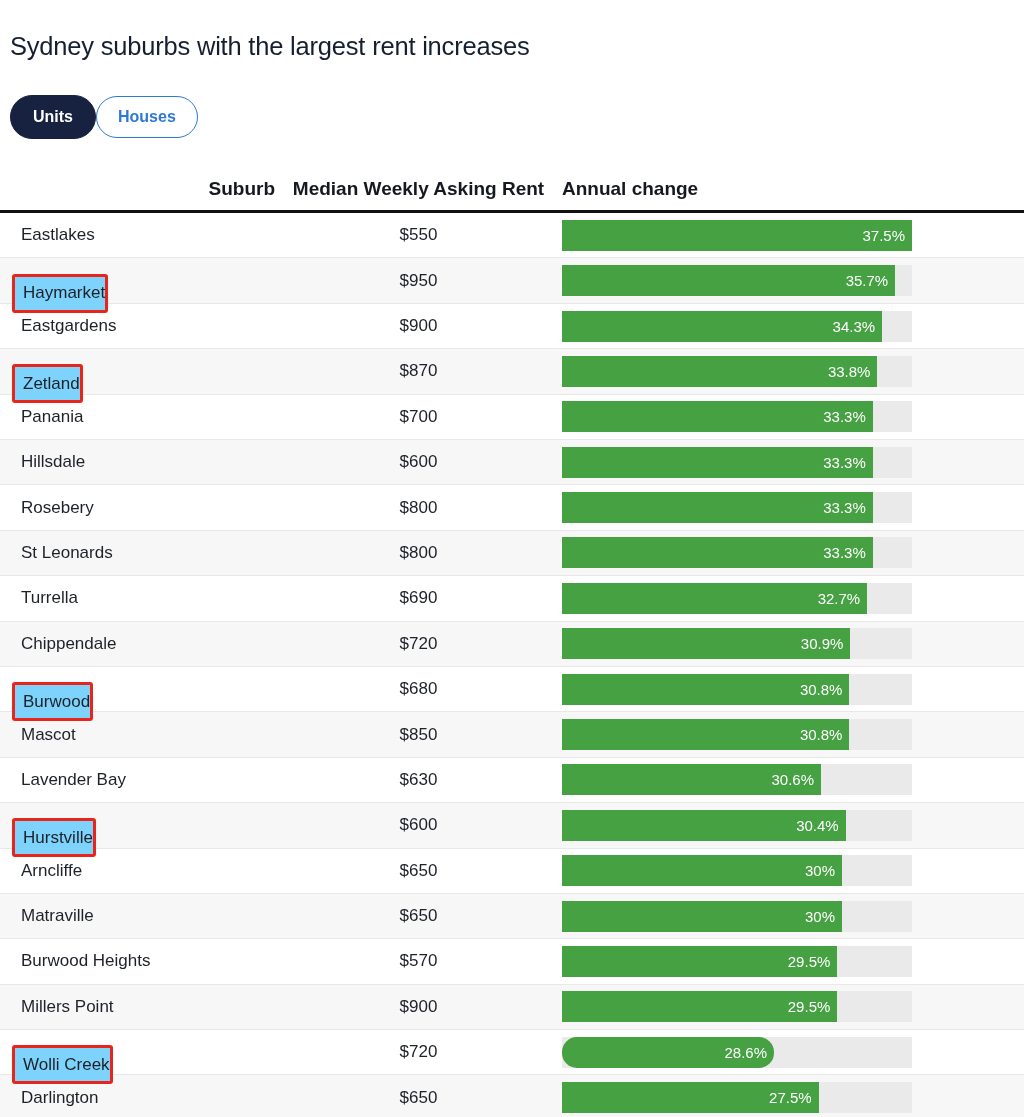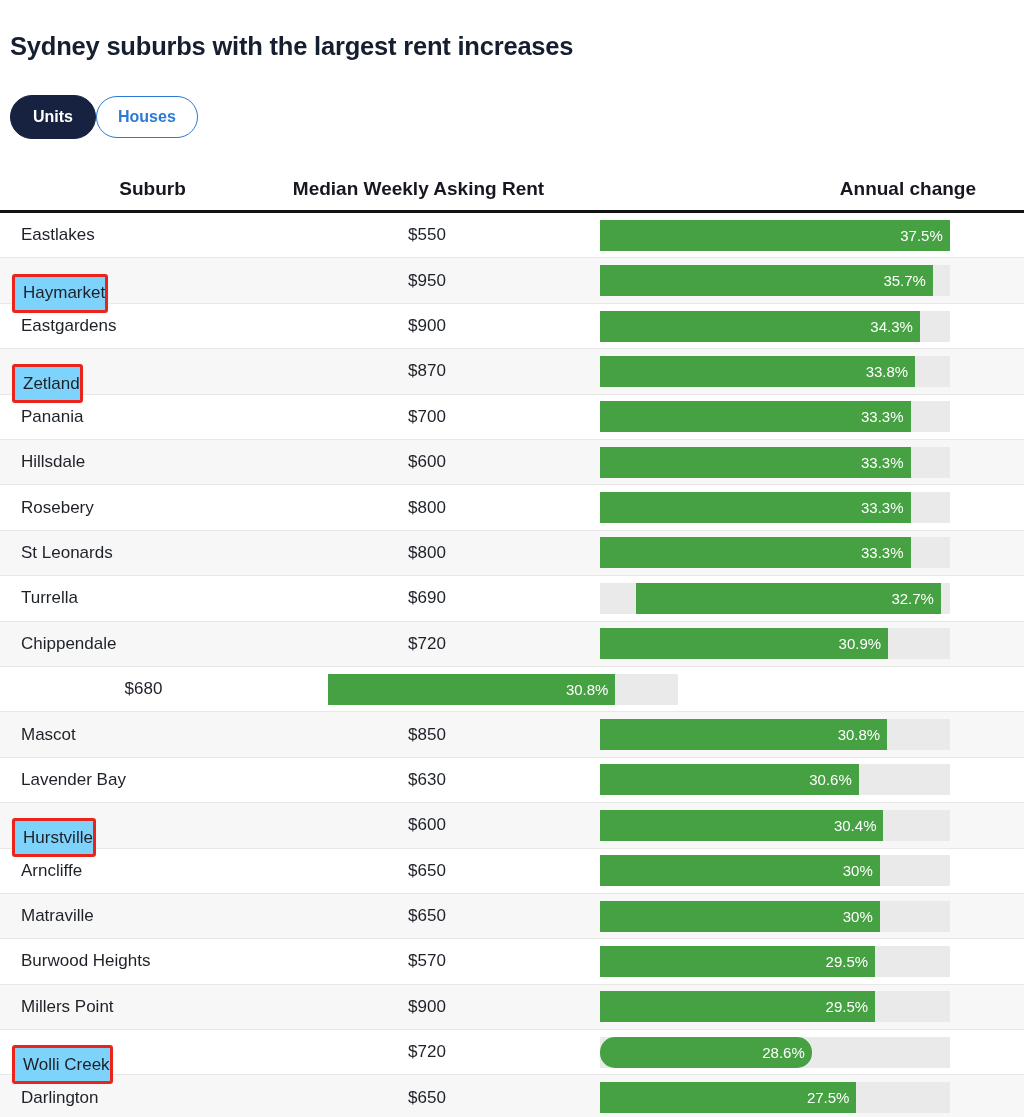--- a/index.html
+++ b/index.html
@@ -20,21 +20,21 @@
     position: relative;
     width: 1024px;
     height: 1117px;
     box-sizing: border-box;
     padding: 0;
   }
 
   
   .title {
     font-size: 25.5px;
-    font-weight: bold;
+    font-weight: normal;
     color: #161f30;
     letter-spacing: -0.2px;
     padding: 14px 0 0 10px;
     line-height: 1.25;
   }
 
   
   .toggle-row {
     display: flex;
     align-items: center;
@@ -77,32 +77,31 @@
     border-bottom: 3px solid #111111;
     box-sizing: border-box;
   }
   .th {
     font-size: 19px;
     font-weight: bold;
     color: #15181f;
     padding-bottom: 10px;
     box-sizing: border-box;
   }
-  .col-suburb  { width: 275px; padding-left: 30px; text-align: center; }
+  .col-suburb  { width: 275px; padding-left: 30px; text-align: right; }
   .col-rent    { width: 287px; text-align: center; }
-  .col-change  { width: 462px; text-align: right; padding-right: 48px;}
+  .col-change  { width: 462px; text-align: left; padding-right: 48px;}
 
   .row {
     display: flex;
     align-items: center;
     height: 45.4px;
     border-bottom: 1px solid #e8e8e8;
     box-sizing: border-box;
     position: relative;
-    gap: 41px;
   }
   .row.alt { background: #f7f7f7; }
 
   .cell-suburb {
     width: 275px;
     padding-left: 21px;
     box-sizing: border-box;
     font-size: 17px;
     color: #1d2128;
     white-space: nowrap;
@@ -274,38 +273,39 @@
                 <span class="bar-label">33.3%</span>
               </div>
             </div>
           </div>
         </div>
         <div class="row">
           <div class="cell-suburb"><span>Turrella</span></div>
           <div class="cell-rent">$690</div>
           <div class="cell-change">
             <div class="track">
-              <div class="bar" style="width: 305.2px; background: rgb(69, 161, 66); margin-left: 36px;">
+              <div class="bar" style="width: 305.2px; background: rgb(69, 161, 66);">
                 <span class="bar-label">32.7%</span>
               </div>
             </div>
           </div>
         </div>
         <div class="row alt">
           <div class="cell-suburb"><span>Chippendale</span></div>
           <div class="cell-rent">$720</div>
           <div class="cell-change">
             <div class="track">
               <div class="bar" style="width: 288.4px; background: rgb(69, 161, 66);">
                 <span class="bar-label">30.9%</span>
               </div>
             </div>
           </div>
         </div>
         <div class="row">
+          <div class="cell-suburb"><span style="visibility: hidden;">Burwood</span><div class="highlight-box">Burwood</div></div>
           <div class="cell-rent">$680</div>
           <div class="cell-change">
             <div class="track">
               <div class="bar" style="width: 287.467px; background: rgb(69, 161, 66);">
                 <span class="bar-label">30.8%</span>
               </div>
             </div>
           </div>
         </div>
         <div class="row alt">

